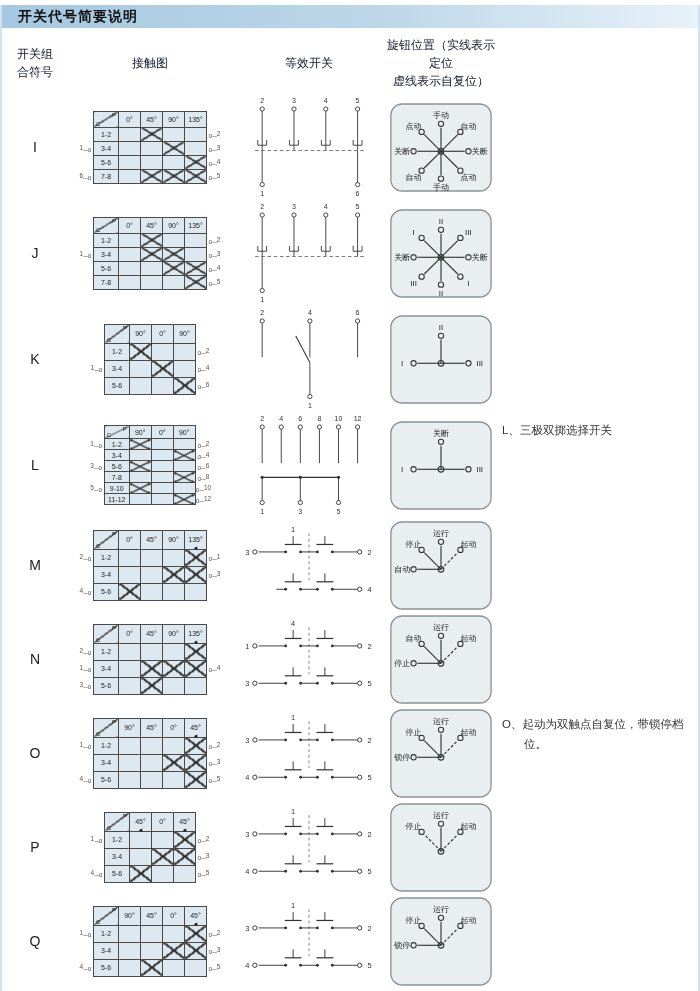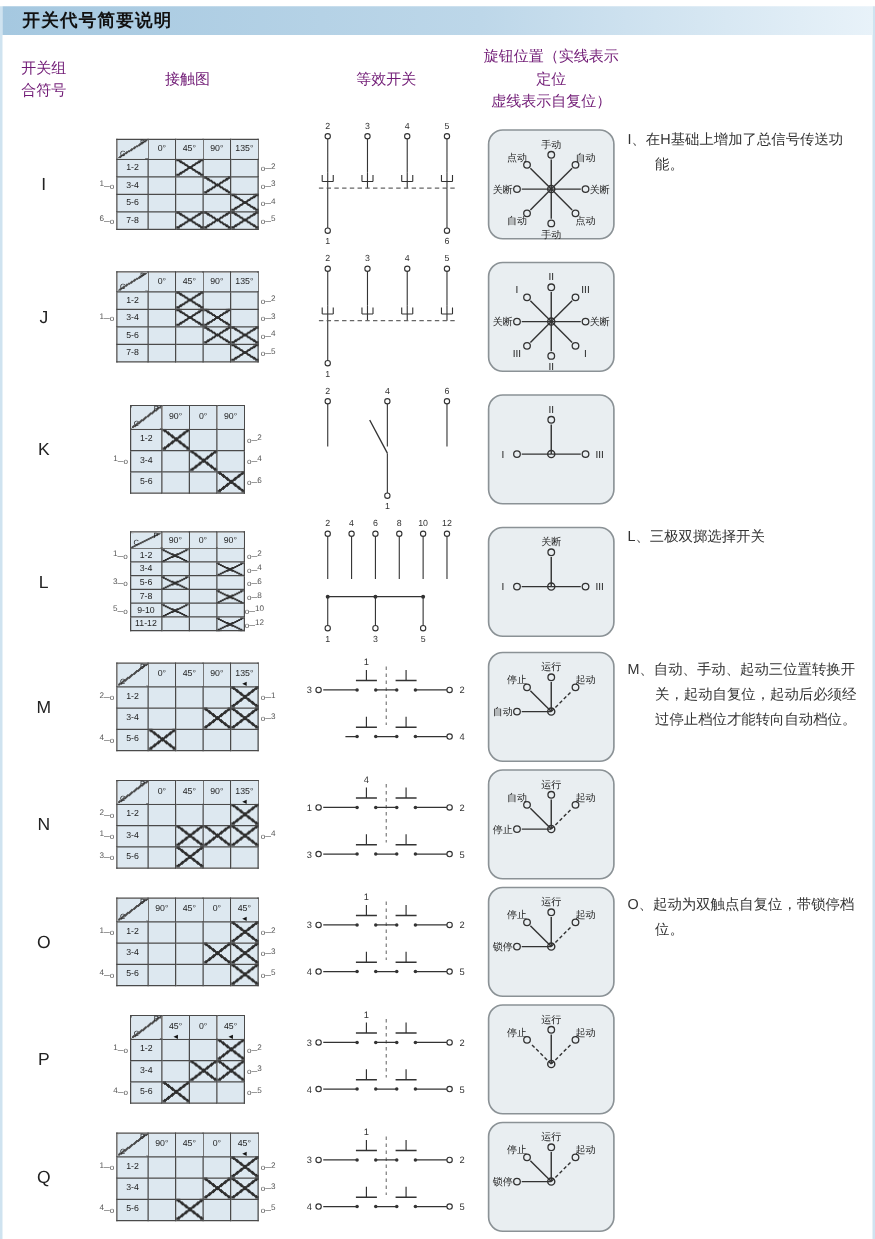--- a/index.html
+++ b/index.html
@@ -2,21 +2,21 @@
 <html><head>
 <meta charset="utf-8">
 <style>
   html,body{margin:0;padding:0;background:#fff;font-family:"Liberation Sans","DejaVu Sans",sans-serif;}
   .page{width:700px;min-height:991px;box-sizing:border-box;background:#fff;
         border-left:2px solid #cfe3f0;border-right:2px solid #cfe3f0;position:relative;}
   .title-bar{height:23px;margin-top:5px;background:linear-gradient(to right,#a5c8e0,#bdd7e9 55%,#e8f2f9);
         display:flex;align-items:center;padding-left:16px;font-family:Liberation Mono, monospace;}
   .title-bar h1{font-size:14px;font-weight:bold;color:#101010;margin:0;letter-spacing:1px;}
   .grid{display:grid;grid-template-columns:58px 172px 146px 118px 1fr;padding:0 4px;align-items:center;}
-  .col-headers{min-height:50px;padding-top:8px;padding-bottom:4px;font-size:12px;color:#701a75;text-align:center;align-items:center;}
+  .col-headers{min-height:50px;padding-top:8px;padding-bottom:4px;font-size:12px;color:#0f172a;text-align:center;align-items:center;}
   .col-headers .two-line span{display:block;line-height:1.5;}
   .table-row{min-height:82px;}
   .sym{font-size:14px;color:#222;text-align:center;}
   .contact,.equiv,.knob{display:flex;justify-content:center;align-items:center;}
   .desc{font-size:11.5px;color:#333;line-height:1.75;padding:2px 8px 2px 24px;text-indent:-22px;align-self:start;padding-top:8px;}
   
   table.ct{border-collapse:collapse;}
   .ct td{padding:0;}
   .ct .lbl,.ct .hd,.ct .cell,.ct .corner{border:1px solid #4a4a4a;background-color:#dde8f0;
         font-size:7px;color:#222;text-align:center;}
@@ -177,21 +177,20 @@
             <text x="26.008621971351555" y="81.87005768508881" text-anchor="middle" font-size="8.5" fill="#222">自动</text>
             <line x1="55" y1="52" x2="30" y2="52.00000000000001" stroke="#333333" stroke-width="1.2"></line>
             <circle cx="26" cy="52.00000000000001" r="2.8" fill="#e9eef1" stroke="#333333" stroke-width="1.1"></circle>
             <text x="14" y="55.00000000000001" text-anchor="middle" font-size="8.5" fill="#222">关断</text>
             <line x1="55" y1="52" x2="37.32233047033631" y2="34.32233047033631" stroke="#333333" stroke-width="1.2"></line>
             <circle cx="34.49390334559011" cy="31.493903345590127" r="2.8" fill="#e9eef1" stroke="#333333" stroke-width="1.1"></circle>
             <text x="26.008621971351545" y="28.1299423149112" text-anchor="middle" font-size="8.5" fill="#222">点动</text>
             <circle cx="55" cy="52" r="3" fill="none" stroke="#333333" stroke-width="1.2"></circle>
           </svg>
         </div>
-        <div class="desc">I、在H基础上增加了总信号传送功能。</div>
       </div>
       <div class="grid table-row">
         <div class="sym">J</div>
         <div class="contact">
           <table class="ct">
             <tbody>
               <tr style="height: 16px;">
                 <td class="term"></td>
                 <td class="corner">
                   <span class="p">P</span>
@@ -600,21 +599,20 @@
             <text x="55" y="17" text-anchor="middle" font-size="8.5" fill="#222">运行</text>
             <line x1="55" y1="52" x2="72.67766952966369" y2="34.32233047033631" stroke="#333333" stroke-width="1.2" stroke-dasharray="3,2"></line>
             <circle cx="75.50609665440987" cy="31.49390334559012" r="2.8" fill="#e9eef1" stroke="#333333" stroke-width="1.1"></circle>
             <text x="83.99137802864844" y="28.129942314911194" text-anchor="middle" font-size="8.5" fill="#222">起动</text>
             <line x1="55" y1="52" x2="30" y2="52.00000000000001" stroke="#333333" stroke-width="1.2"></line>
             <circle cx="26" cy="52.00000000000001" r="2.8" fill="#e9eef1" stroke="#333333" stroke-width="1.1"></circle>
             <text x="14" y="55.00000000000001" text-anchor="middle" font-size="8.5" fill="#222">自动</text>
             <circle cx="55" cy="52" r="3" fill="none" stroke="#333333" stroke-width="1.2"></circle>
           </svg>
         </div>
-        <div class="desc">M、自动、手动、起动三位置转换开关，起动自复位，起动后必须经过停止档位才能转向自动档位。</div>
       </div>
       <div class="grid table-row">
         <div class="sym">N</div>
         <div class="contact">
           <table class="ct">
             <tbody>
               <tr style="height: 19px;">
                 <td class="term"></td>
                 <td class="corner">
                   <span class="p">P</span>

